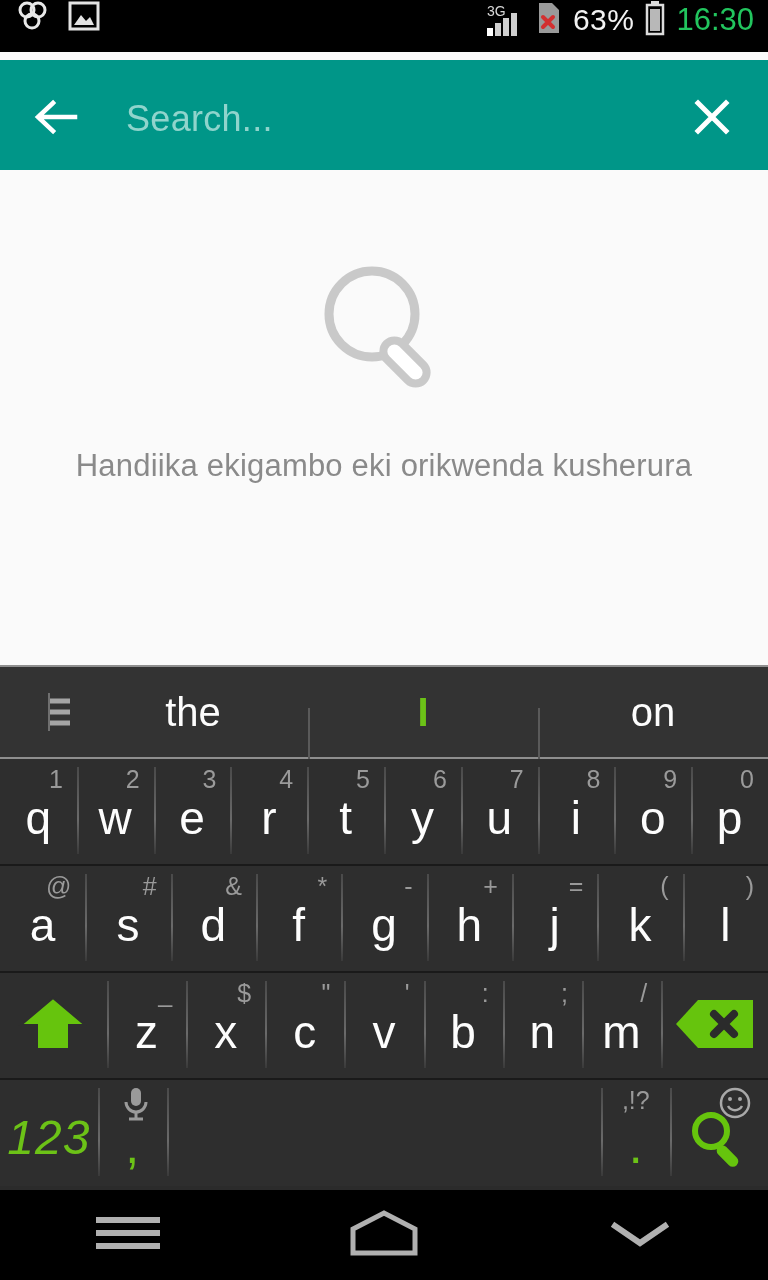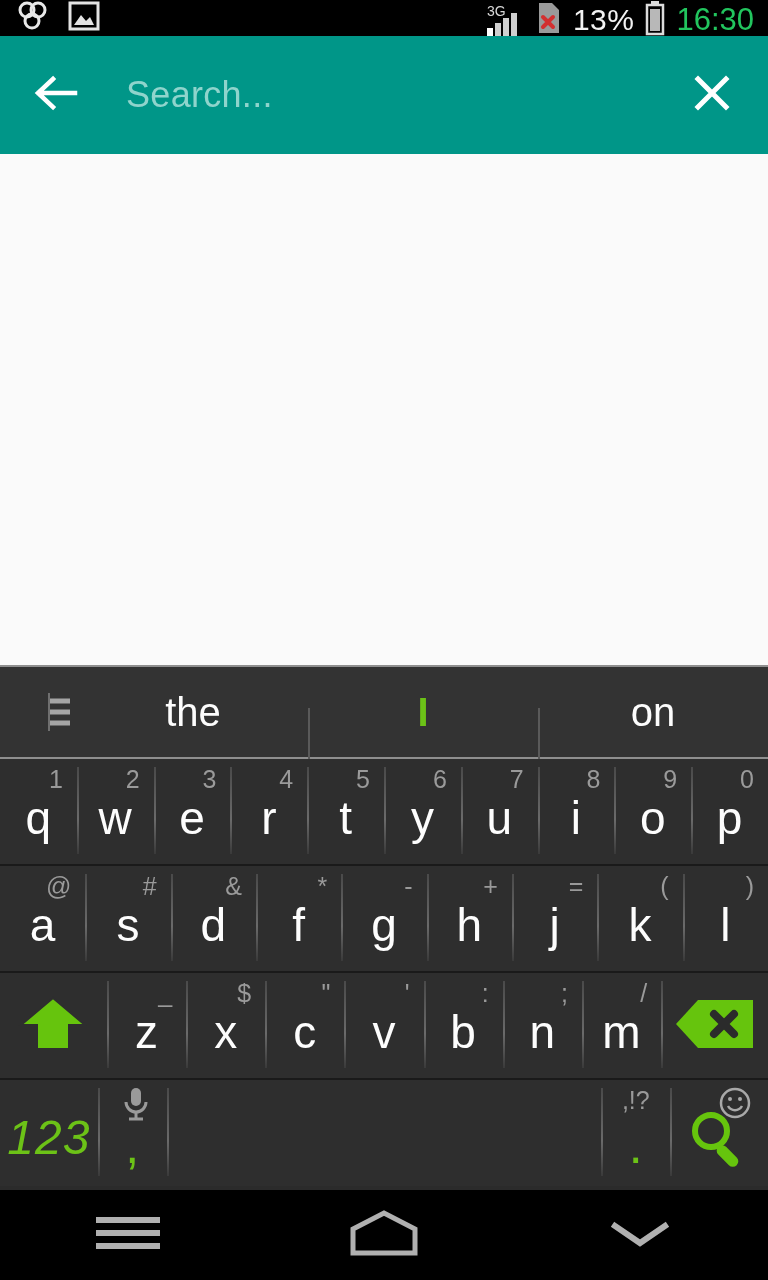--- a/index.html
+++ b/index.html
@@ -25,21 +25,21 @@
   .net-label { color:#d8d8d8; font-size:14px; position:absolute; top:-1px; left:0; }
   .signal-wrap { position:relative; width:38px; height:32px; display:flex; align-items:flex-end; gap:2px; }
   .sig-bar { width:6px; background:#cfcfcf; }
   .sig-bar.b1 { height:8px; background:#fff; }
   .sig-bar.b2 { height:13px; }
   .sig-bar.b3 { height:18px; }
   .sig-bar.b4 { height:23px; }
 
   
   .searchbar {
-    position:absolute; top:36px; left:0; width:768px; height:118px;
+    position:absolute; top:60px; left:0; width:768px; height:118px;
     display:flex; align-items:center; padding:0 28px;
   }
   .back-btn { width:56px; height:56px; display:flex; align-items:center; justify-content:center; cursor:pointer; }
   .search-field {
     flex:1; height:60px; display:flex; align-items:center;
     padding-left:42px; cursor:text;
   }
   .search-placeholder { font-size:36px; color:#8fd4cc; letter-spacing:.3px; }
   .close-btn { width:56px; height:56px; display:flex; align-items:center; justify-content:center; cursor:pointer; }
 
@@ -151,21 +151,21 @@
         <span class="sig-bar b3"></span>
         <span class="sig-bar b4"></span>
       </span>
 
       <span>
         <svg width="28" height="34" viewBox="0 0 28 34">
           <path d="M4 2 h13 l7 7 v23 h-20 z" fill="#9a9a9a"></path>
           <path d="M8 16 l10 10 M18 16 l-10 10" stroke="#d32f2f" stroke-width="4" stroke-linecap="round"></path>
         </svg>
       </span>
-      <span class="sb-text">13%</span>
+      <span class="sb-text">63%</span>
 
       <span>
         <svg width="22" height="36" viewBox="0 0 22 36">
           <rect x="7" y="1" width="8" height="3" fill="#dcdcdc"></rect>
           <rect x="3" y="5" width="16" height="29" fill="none" stroke="#dcdcdc" stroke-width="2.5"></rect>
           <rect x="6" y="9" width="10" height="22" fill="#b8b8b8"></rect>
         </svg>
       </span>
       <span class="sb-time">16:30</span>
     </div>
@@ -184,20 +184,29 @@
     </div>
     <div class="close-btn">
       <span>
         <svg width="42" height="42" viewBox="0 0 42 42">
           <path d="M7 7 L35 35 M35 7 L7 35" stroke="#ffffff" stroke-width="5" stroke-linecap="square"></path>
         </svg>
       </span>
     </div>
   </div>
 
+  <div class="content">
+    <div class="big-magnifier">
+      <svg width="136" height="132" viewBox="0 0 136 132">
+        <circle cx="56" cy="54" r="43" fill="none" stroke="#c9c9c9" stroke-width="9"></circle>
+        <rect x="78" y="76" width="22" height="52" rx="11" fill="#ffffff" stroke="#c9c9c9" stroke-width="8" transform="rotate(-45 89 102)"></rect>
+      </svg>
+    </div>
+    <div class="empty-hint">Handiika ekigambo eki orikwenda kusherura</div>
+  </div>
 
   <div class="keyboard">
 
     <div class="suggest-row">
       <div class="sugg-menu">
         <svg width="26" height="46" viewBox="0 0 26 46">
           <path d="M-10 12 H22 M-10 23 H22 M-10 34 H22" stroke="#a5a5a5" stroke-width="5"></path>
           <path d="M1 4 V42" stroke="#6f6f6f" stroke-width="2"></path>
         </svg>
       </div>

